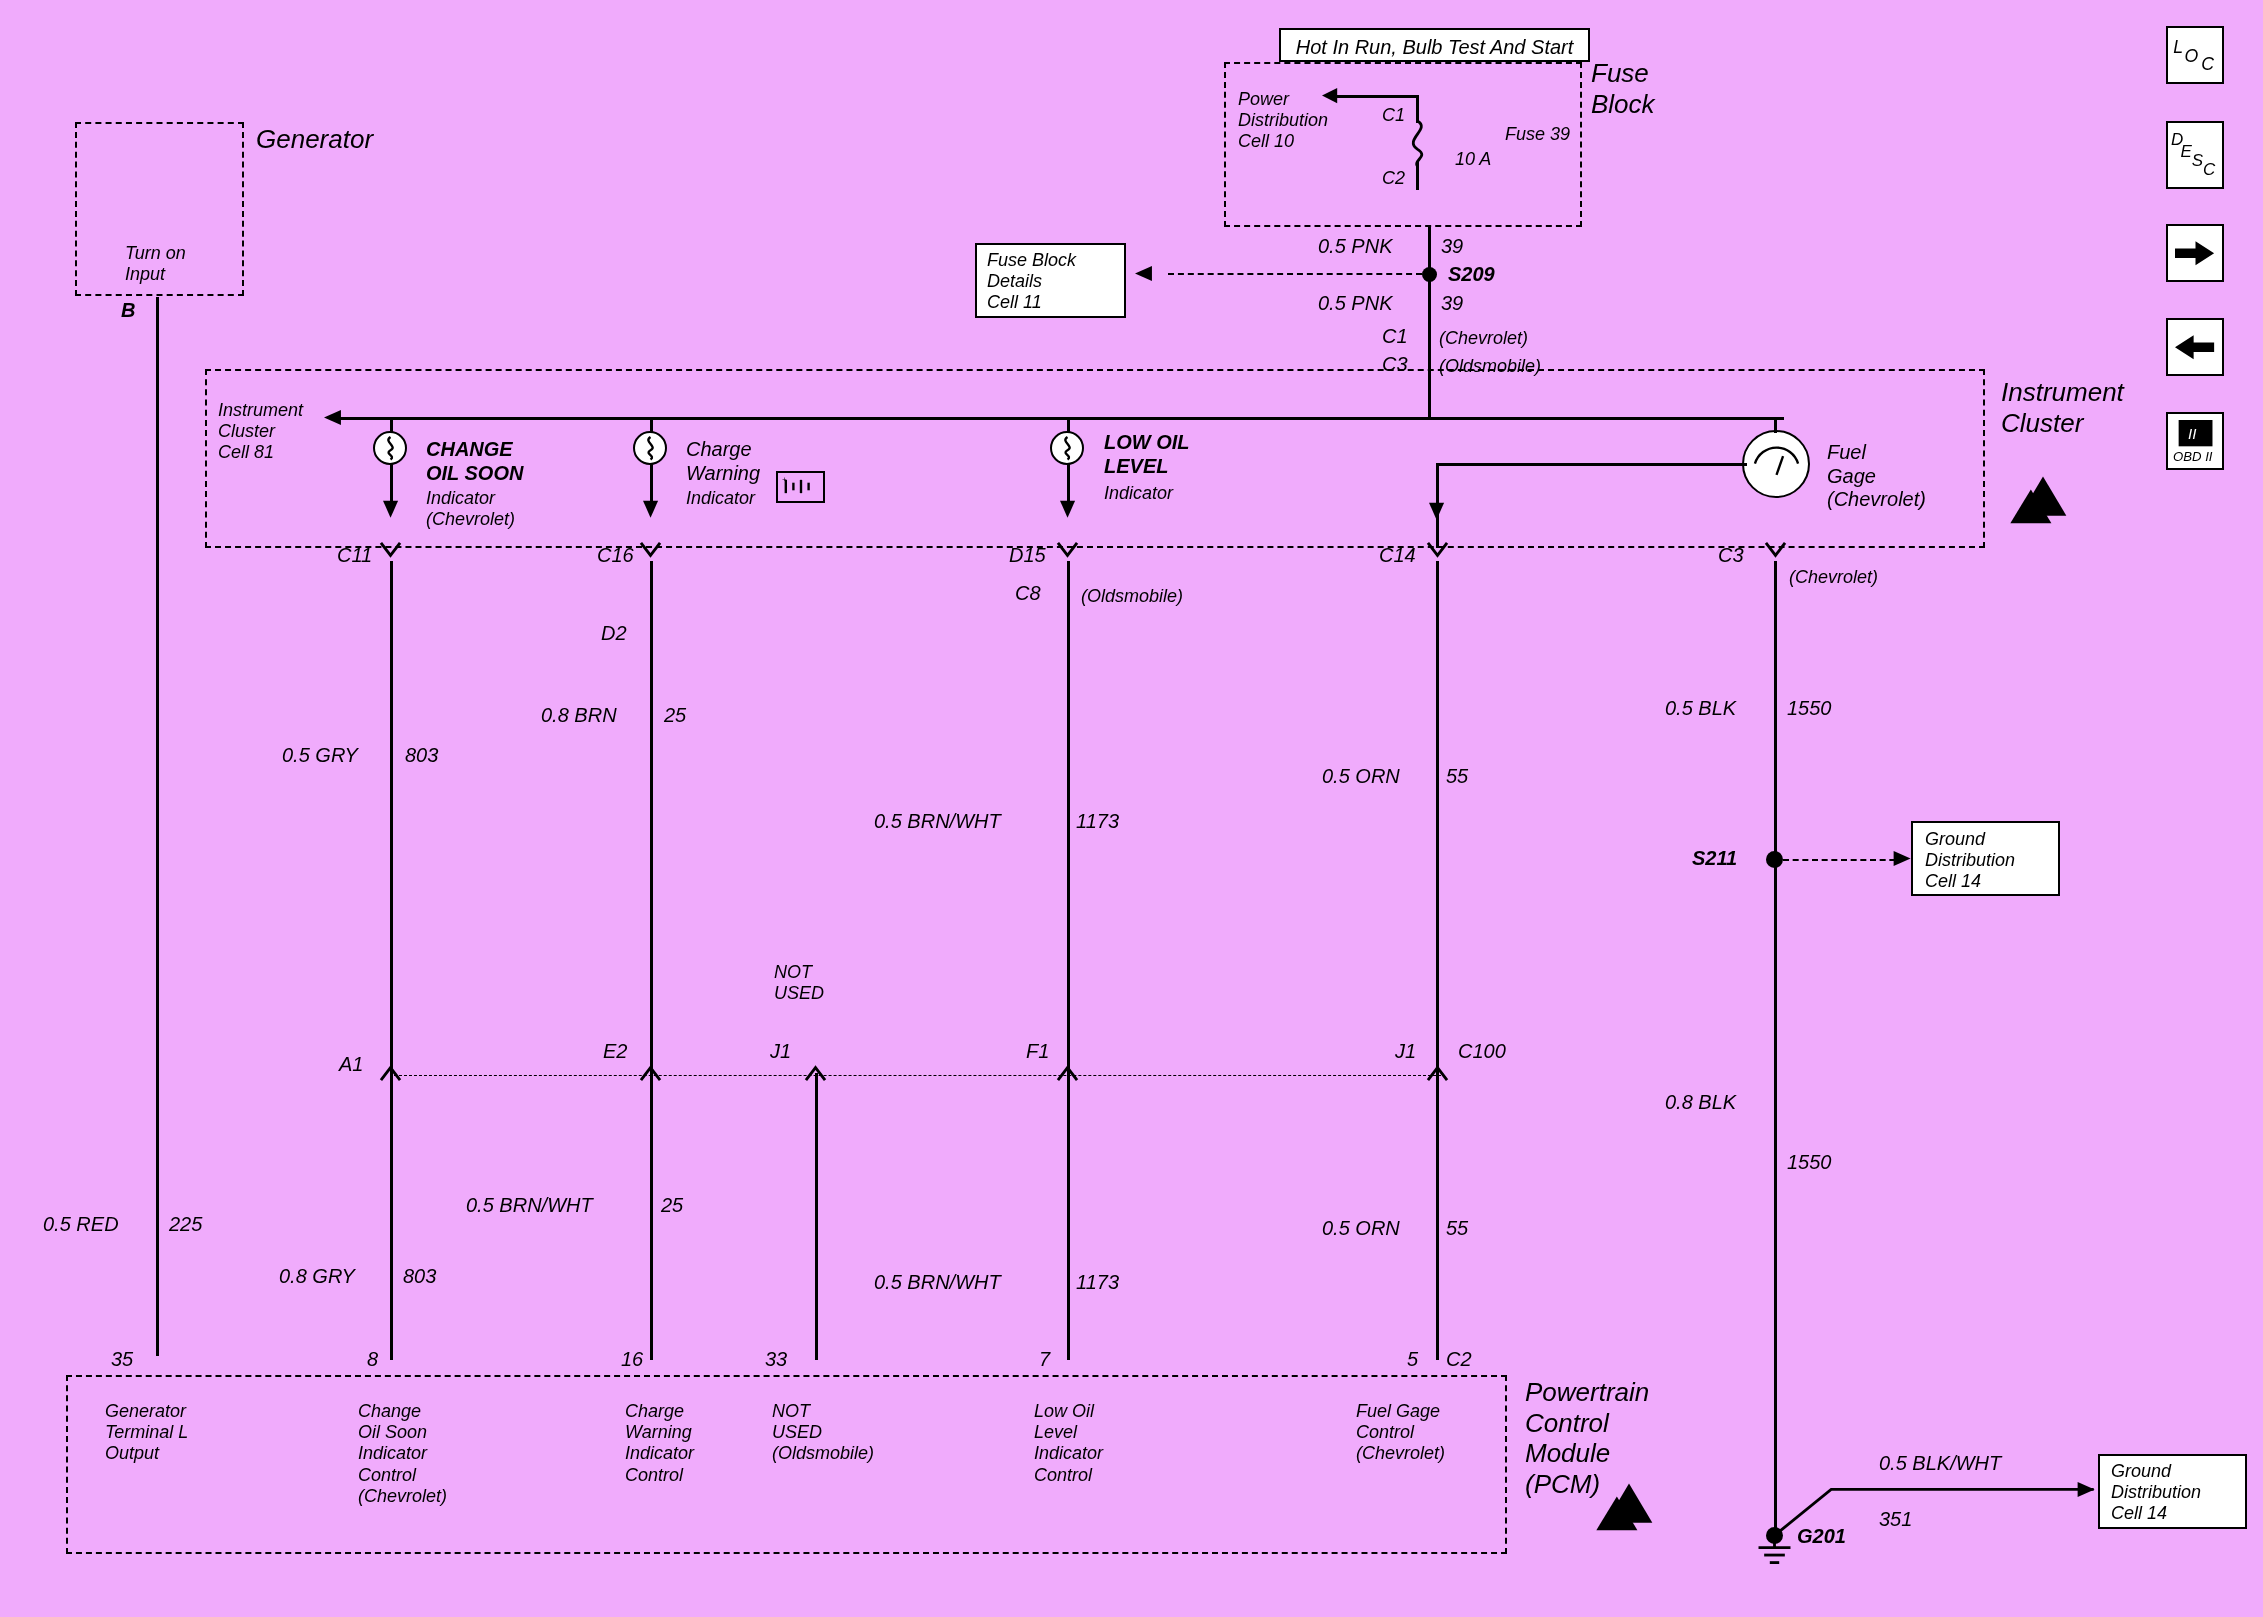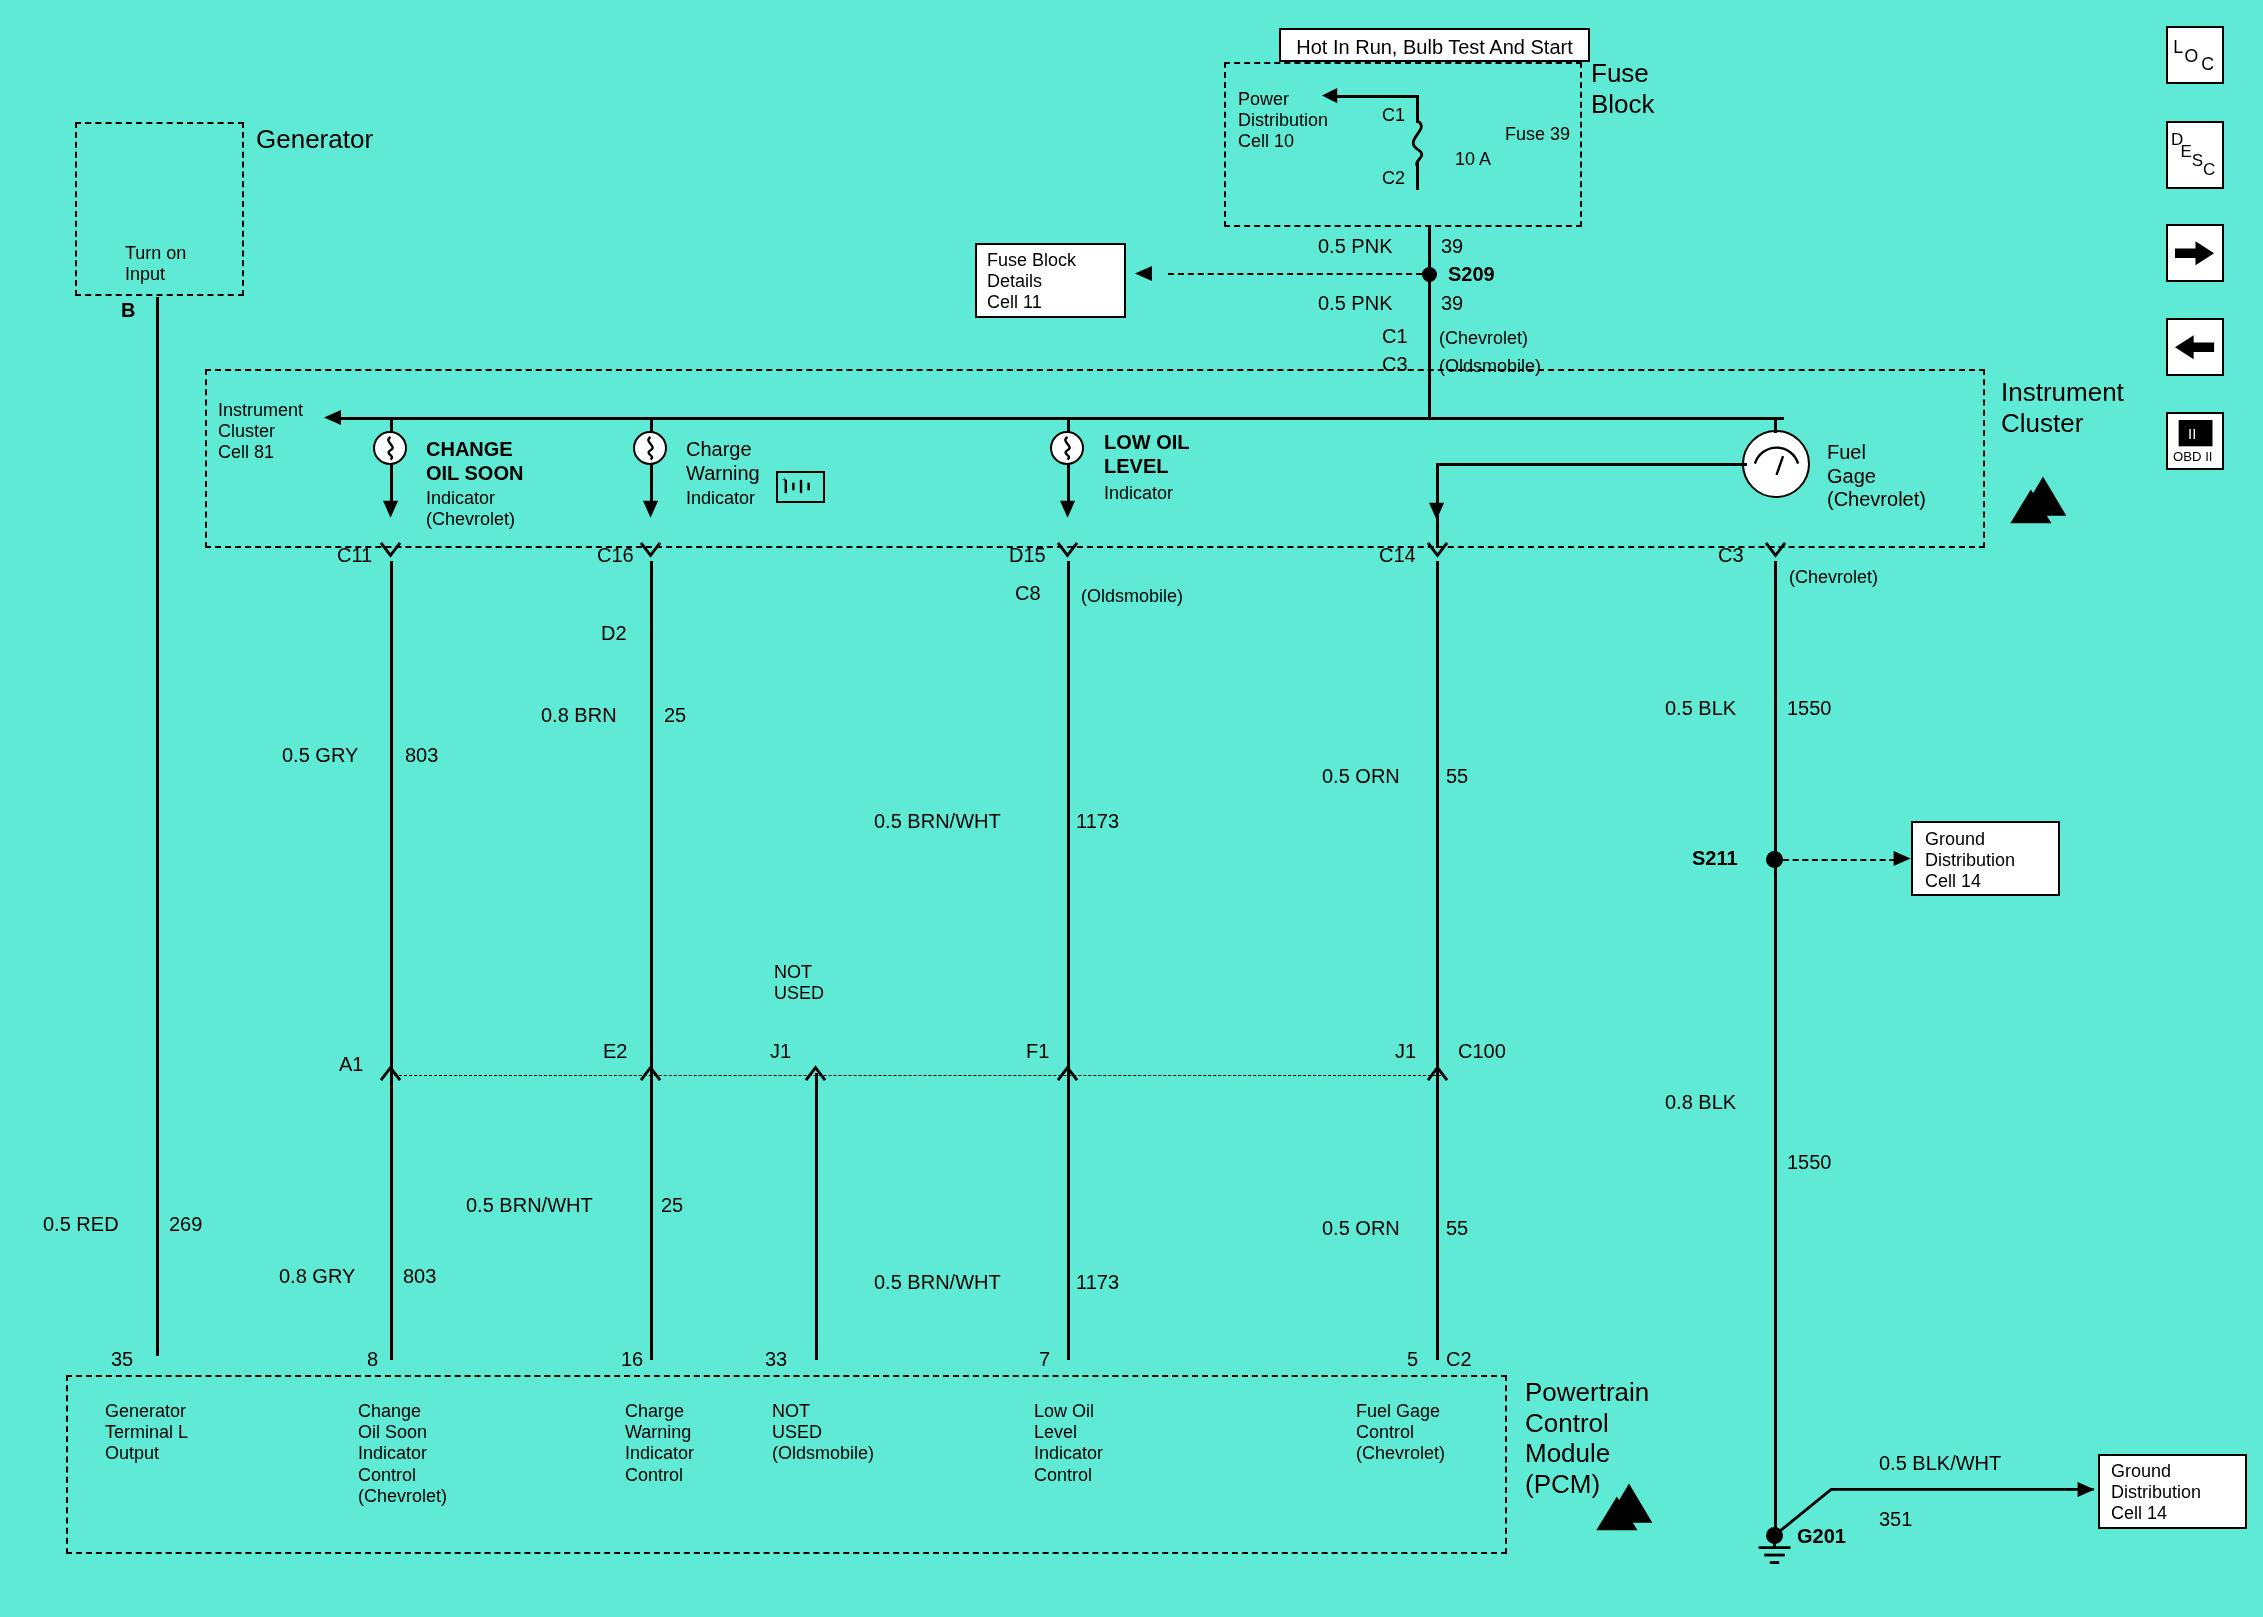--- a/index.html
+++ b/index.html
@@ -1,17 +1,17 @@
 <!DOCTYPE html>
 <html style="font-size:15px"><head>
 <meta charset="utf-8">
 <style>
   html,body{margin:0;padding:0;background:#ffffff;}
   body{font-family:"Liberation Sans", sans-serif;color:#000;}
-  #page{position:relative;width:2264px;height:1618px;background:#5eead4;overflow:hidden;}
+  #page{position:relative;width:2264px;height:1618px;background:#f0abfc;overflow:hidden;font-style:italic;}
   .lbl{position:absolute;font-size:20px;line-height:1.18;white-space:pre;}
   .lbl.sm{font-size:18px;}
   .lbl.big{font-size:26px;}
   .lbl.b{font-weight:bold;}
   .hline{position:absolute;background:#000;height:2.8px;}
   .vline{position:absolute;background:#000;width:2.8px;}
   .dashbox{position:absolute;border:2.8px dashed #000;box-sizing:border-box;}
   .solidbox{position:absolute;border:2.8px solid #000;box-sizing:border-box;background:#fff;}
   .dashline-h{position:absolute;height:0;border-top:2.8px dashed #000;}
   .dashline-h.thin{border-top:1.9px dashed #000;}
@@ -245,21 +245,21 @@
   <div class="lbl" style="left:1322px;top:765px;">0.5 ORN</div>
   <div class="lbl" style="left:1446px;top:765px;">55</div>
   <div class="lbl" style="left:1322px;top:1217px;">0.5 ORN</div>
   <div class="lbl" style="left:1446px;top:1217px;">55</div>
   <div class="lbl" style="left:1395px;top:1040px;">J1</div>
   <div class="lbl" style="left:1458px;top:1040px;">C100</div>
 
   <div class="dashline-h thin" style="left:394px;top:1075px;width:1047px;"></div>
 
   <div class="lbl" style="left:43px;top:1213px;">0.5 RED</div>
-  <div class="lbl" style="left:169px;top:1213px;">269</div>
+  <div class="lbl" style="left:169px;top:1213px;">225</div>
 
   <div class="vline" style="left:1774px;top:561px;height:975px;"></div>
   <div class="lbl" style="left:1665px;top:697px;">0.5 BLK</div>
   <div class="lbl" style="left:1787px;top:697px;">1550</div>
   <div class="lbl" style="left:1665px;top:1091px;">0.8 BLK</div>
   <div class="lbl" style="left:1787px;top:1151px;">1550</div>
 
   <div class="dot" style="left:1766px;top:851px;width:17px;height:17px;"></div>
   <div class="lbl b" style="left:1692px;top:847px;">S211</div>
   <div class="dashline-h" style="left:1783px;top:859px;width:122px;"></div>

